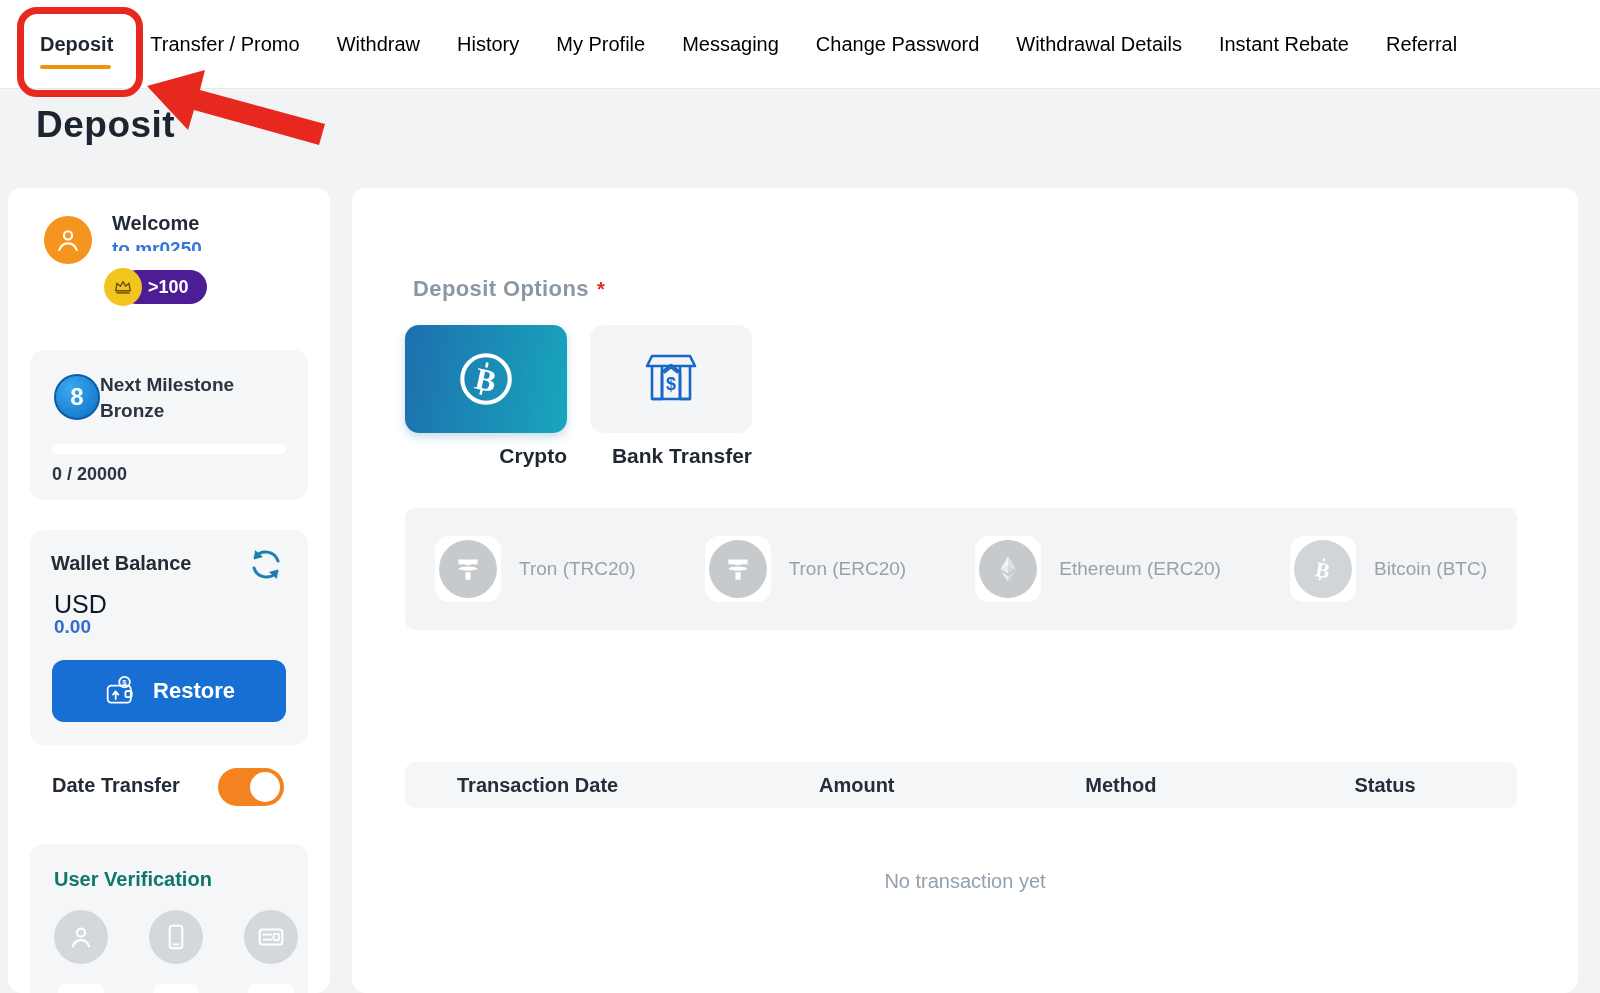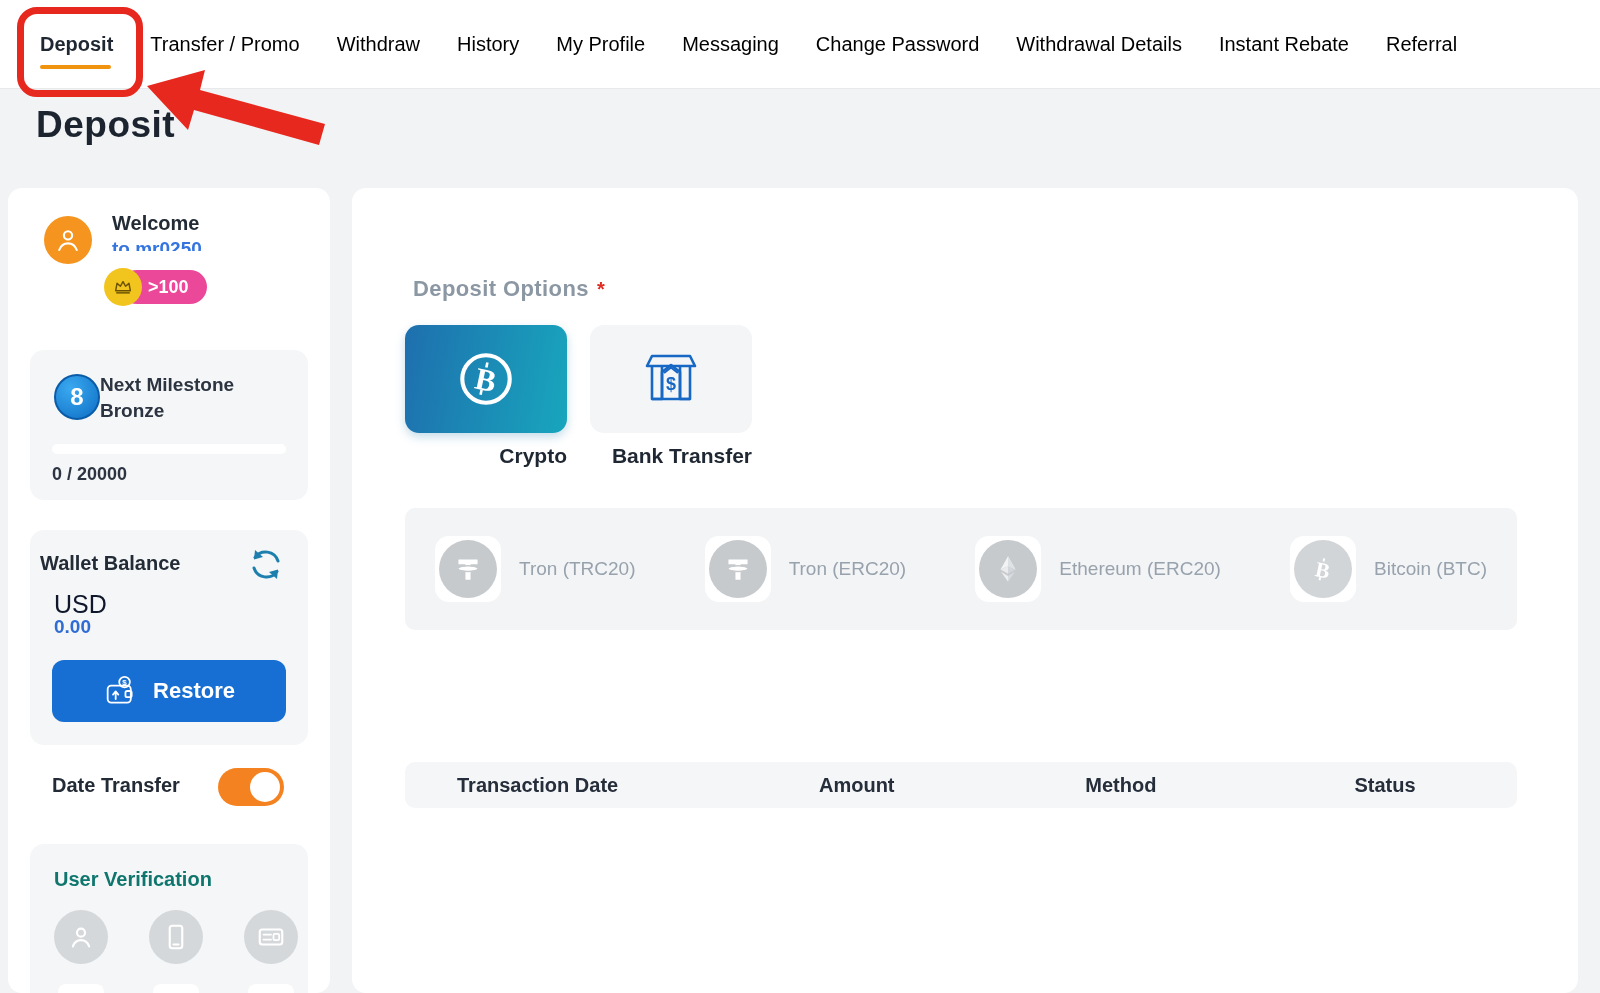--- a/index.html
+++ b/index.html
@@ -27,33 +27,33 @@
   .page-title { position:absolute; left:36px; top:104px; font-size:37px; font-weight:600; color:#1c2430; letter-spacing:.5px; }
   
   .sidebar {
     position:absolute; left:8px; top:188px; width:322px; height:805px;
     background:#fff; border-radius:14px; overflow:hidden; z-index:1;
   }
   .avatar { position:absolute; left:36px; top:28px; width:48px; height:48px; border-radius:50%; background:#f5941e; display:flex; align-items:center; justify-content:center; }
   .welcome-title { position:absolute; left:104px; top:24px; font-size:20px; font-weight:600; color:#232c36; }
   .welcome-user { position:absolute; left:104px; top:50px; height:13px; overflow:hidden; font-size:19px; font-weight:600; color:#3575e0; }
   .badge-wrap { position:absolute; left:96px; top:80px; width:120px; height:38px; }
-  .badge-pill { position:absolute; left:16px; top:2px; height:34px; border-radius:17px; background:#ec4899; color:#fff; font-size:18px; font-weight:700; padding:0 18px 0 28px; display:flex; align-items:center; }
+  .badge-pill { position:absolute; left:16px; top:2px; height:34px; border-radius:17px; background:#4c1d95; color:#fff; font-size:18px; font-weight:700; padding:0 18px 0 28px; display:flex; align-items:center; }
   .badge-coin { position:absolute; left:0; top:0; width:38px; height:38px; border-radius:50%; background:#f2c51e; display:flex; align-items:center; justify-content:center; z-index:2; }
   .side-card { position:absolute; left:22px; width:278px; background:#f5f6f7; border-radius:14px; }
   .card-milestone { top:162px; height:150px; }
   .milestone-coin { position:absolute; left:24px; top:24px; width:46px; height:46px; border-radius:50%;
     background:radial-gradient(circle at 35% 30%, #3aa9f0, #0e6ec4); color:#fff; font-size:24px; font-weight:700;
     display:flex; align-items:center; justify-content:center; border:2px solid #0a5ca8; }
   .milestone-text { position:absolute; left:70px; top:22px; font-size:19px; font-weight:600; color:#2b3440; line-height:26px; }
   .milestone-bar { position:absolute; left:22px; top:94px; width:234px; height:10px; background:#fff; border-radius:5px; overflow:hidden; }
   .milestone-fill { height:100%; background:#f0930f; border-radius:5px; }
   .milestone-count { position:absolute; left:22px; top:114px; font-size:18px; font-weight:600; color:#2b3440; }
   .card-wallet { top:342px; height:215px; }
-  .wallet-title { position:absolute; left:10px; top:22px; font-size:20px; font-weight:600; color:#232c36; }
+  .wallet-title { position:absolute; left:21px; top:22px; font-size:20px; font-weight:600; color:#232c36; }
   .wallet-refresh { position:absolute; right:22px; top:14px; width:40px; height:40px; cursor:pointer; }
   .wallet-cur { position:absolute; left:24px; top:60px; font-size:25px; font-weight:400; color:#0f172a; }
   .wallet-amt { position:absolute; left:24px; top:86px; font-size:19px; font-weight:600; color:#2f6cd3; }
   .restore-btn { position:absolute; left:22px; top:130px; width:234px; height:62px; background:#176fd4; border:none; border-radius:12px;
     display:flex; align-items:center; justify-content:center; gap:14px; color:#fff; font-size:22px; font-weight:600; cursor:pointer; font-family:inherit; }
   .auto-row { position:absolute; left:0; top:578px; width:322px; height:42px; }
   .auto-label { position:absolute; left:44px; top:8px; font-size:20px; font-weight:600; color:#232c36; }
   .toggle { position:absolute; left:210px; top:2px; width:66px; height:38px; border-radius:19px; background:#cfd4d9; cursor:pointer; }
   .toggle.on { background:#f58220; }
   .toggle .knob { position:absolute; top:4px; left:4px; width:30px; height:30px; border-radius:50%; background:#fff; }
@@ -290,13 +290,14 @@
       <span class="cur-name">Bitcoin (BTC)</span>
     </div>
   </div>
 
   <div class="tbl-head">
     <div class="c0">Transaction Date</div>
     <div>Amount</div>
     <div>Method</div>
     <div>Status</div>
   </div>
+  <div class="empty-text">No transaction yet</div>
 </main>
 
 </body></html>

